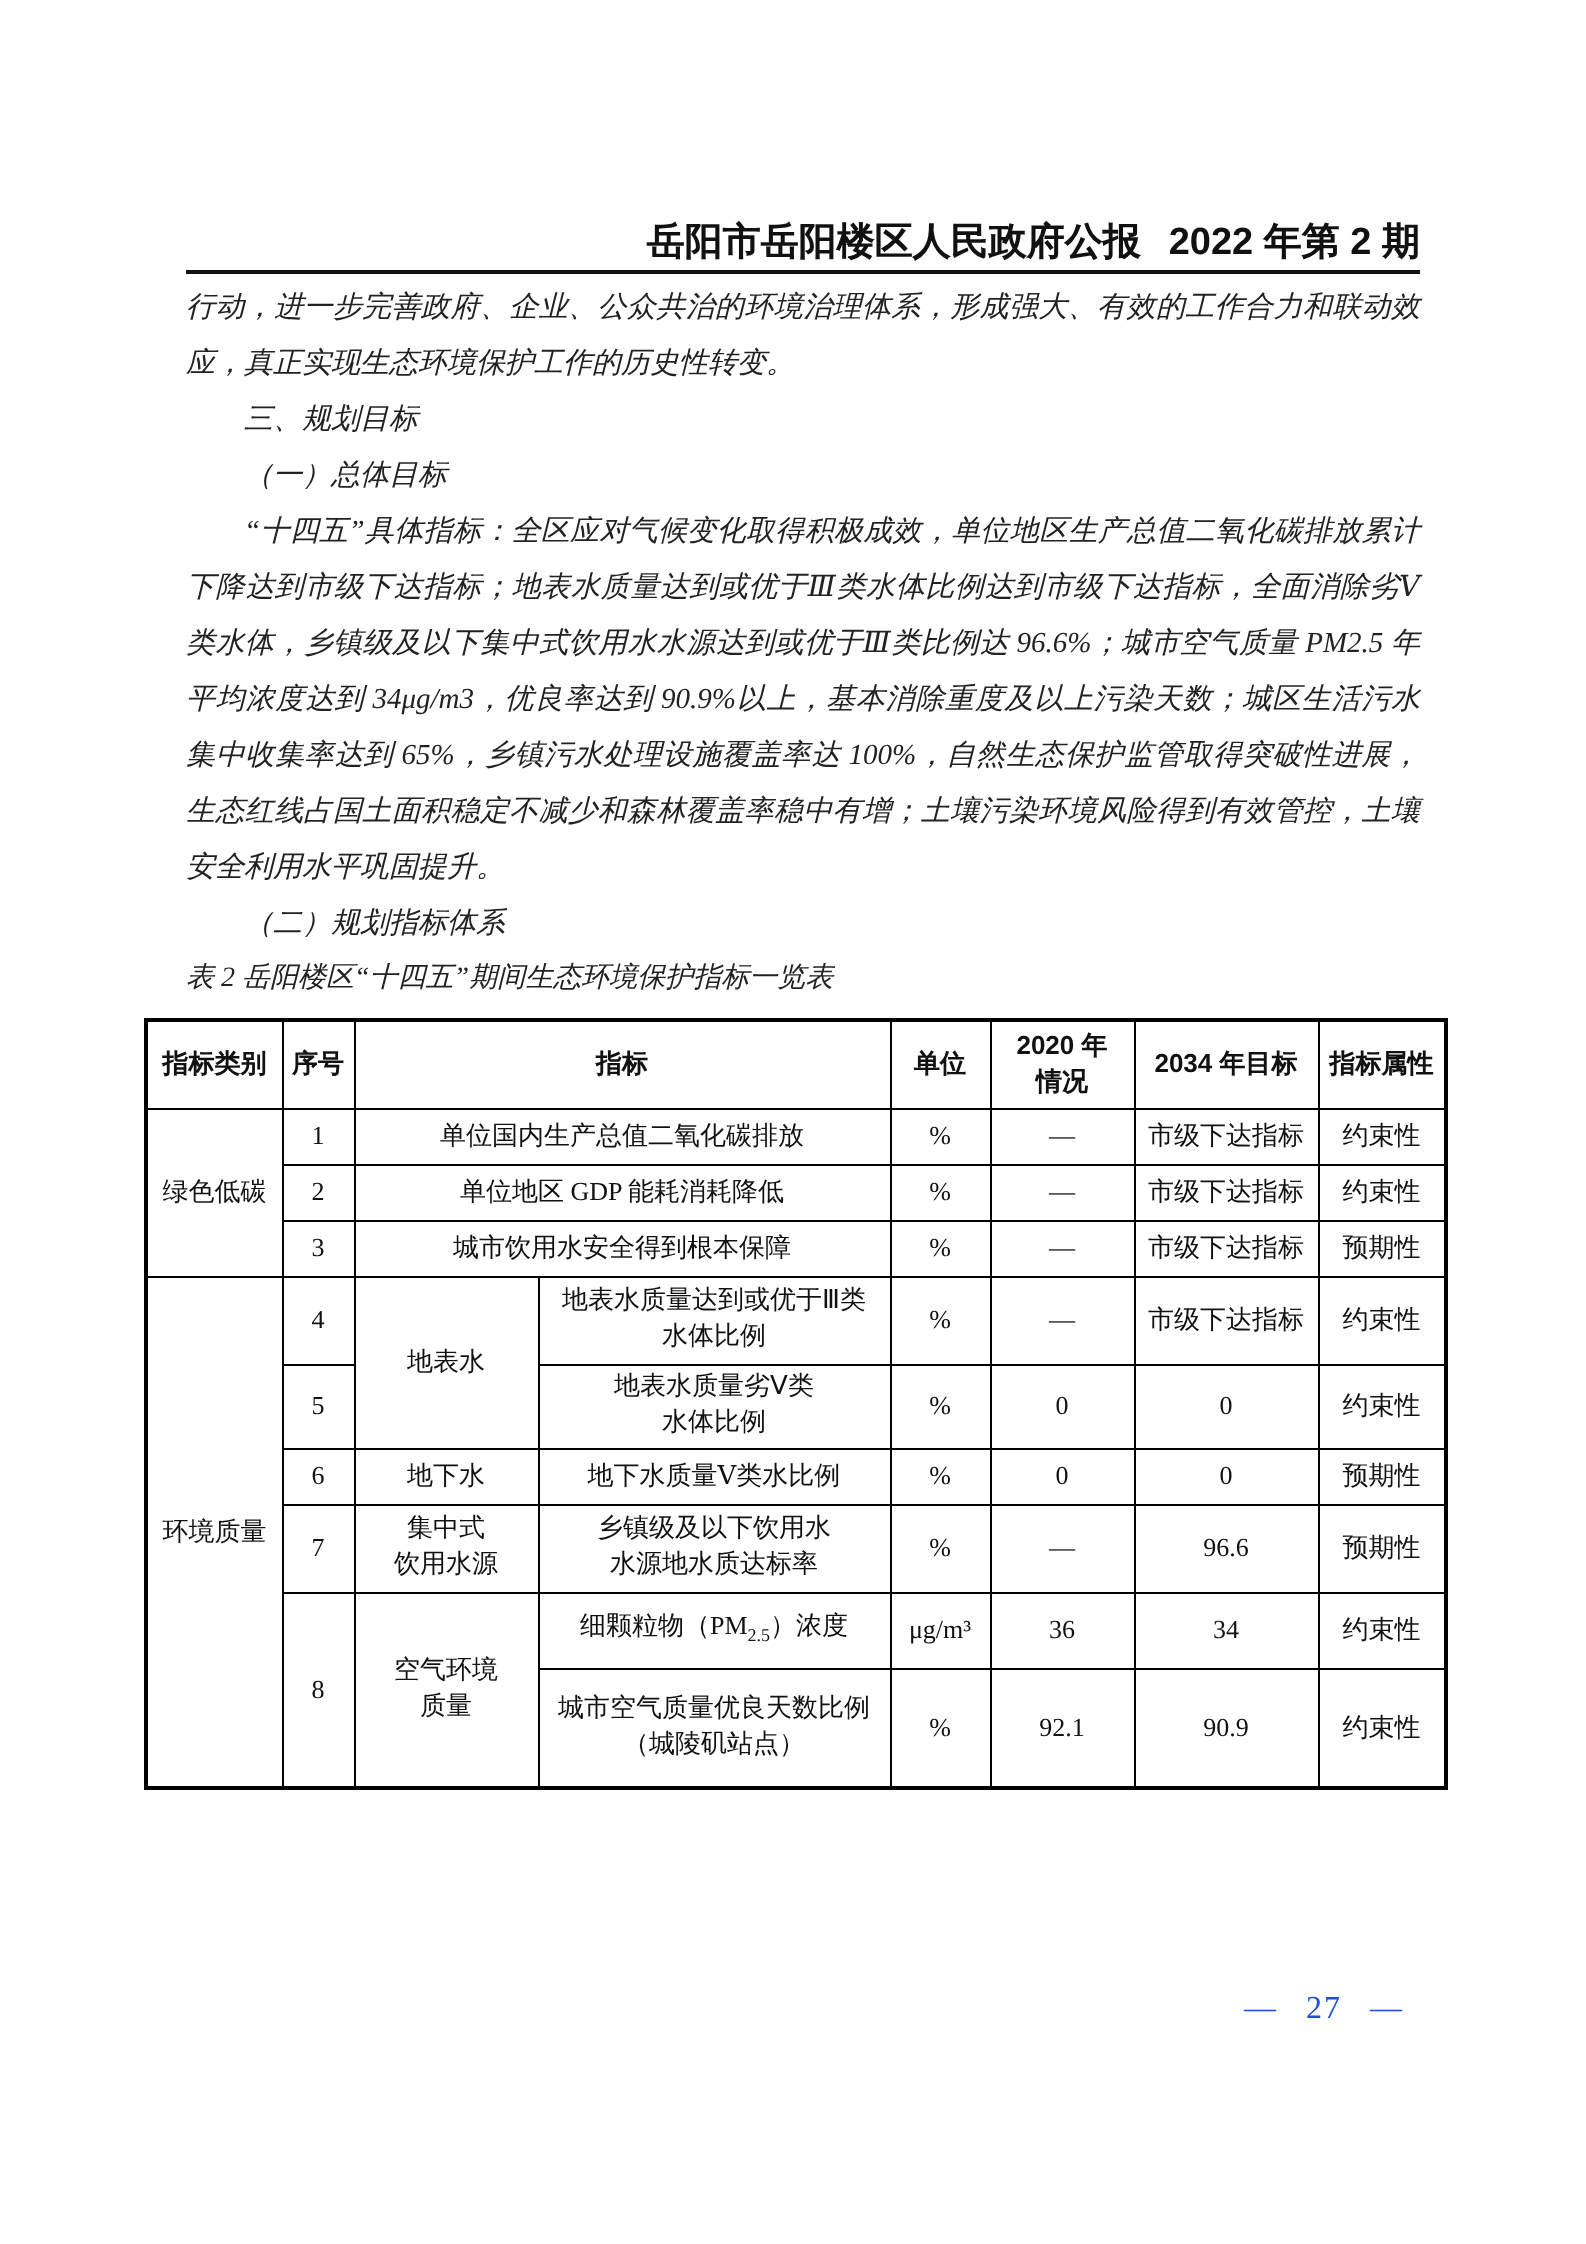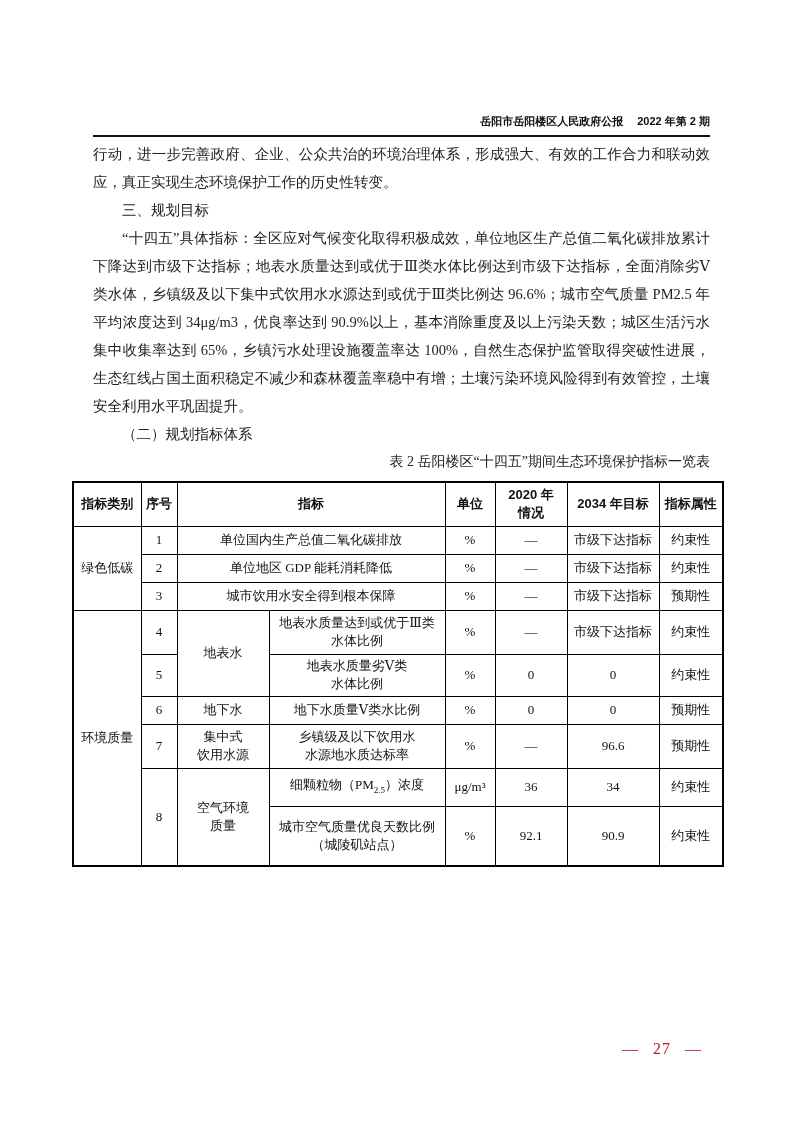--- a/index.html
+++ b/index.html
@@ -11,38 +11,38 @@
     background: #ffffff;
     font-family: "Liberation Serif", "DejaVu Serif", serif;
     color: #1a1a1a;
     overflow: hidden;
   }
   .page-header {
     margin: 112px 83px 0 93px;
     text-align: right;
     font-family: "Liberation Sans", "DejaVu Sans", sans-serif;
     font-weight: bold;
-    font-size: 11px;
+    font-size: 19px;
     line-height: 19px;
     padding-bottom: 4px;
     border-bottom: 2px solid #111111;
     color: #111111;
   }
   .page-header .issue { margin-left: 14px; }
   .content {
     margin: 3px 83px 0 93px;
     font-size: 14.5px;
     line-height: 28px;
     text-align: justify;
     color: #222222;
   }
-  .content p { margin: 0; }
+  .content p { margin: 0; font-style: italic; }
   .indent { text-indent: 2em; }
   .table-title {
-    text-align: right;
+    text-align: left;
     text-indent: 0;
     font-size: 14px;
   }
   table.indicator-table {
     table-layout: fixed;
     width: 650px;
     margin-left: -21px; 
     margin-top: 5px;
     border-collapse: collapse;
     border: 2px solid #000000;
@@ -54,44 +54,45 @@
     padding: 2px 3px;
     font-size: 13px;
     line-height: 18px;
     font-weight: normal;
     color: #111111;
   }
   table.indicator-table th, td.cat {
     font-family: "Liberation Sans", "DejaVu Sans", sans-serif;
     font-weight: bold;
   }
-  .pre { white-space: pre-line; }
+  .pre { white-space: pre-line; font-family: Liberation Mono, monospace; }
   td.ind sub { font-size: 9px; text-align: center; }
   .page-number {
     position: absolute;
-    top: 1040px;
+    top: 996px;
     right: 91px;
     font-size: 16px;
-    color: #b91c1c;
+    color: #1d4ed8;
     word-spacing: 9px;
     letter-spacing: 1px;
   }
 </style>
 </head>
 <body>
 
 <div class="page">
 
   <div class="page-header">
     <span>岳阳市岳阳楼区人民政府公报</span><span class="issue">2022 年第 2 期</span>
   </div>
 
   <div class="content">
     <p>行动，进一步完善政府、企业、公众共治的环境治理体系，形成强大、有效的工作合力和联动效应，真正实现生态环境保护工作的历史性转变。</p>
     <p class="indent">三、规划目标</p>
+    <p class="indent">（一）总体目标</p>
     <p class="indent">“十四五”具体指标：全区应对气候变化取得积极成效，单位地区生产总值二氧化碳排放累计下降达到市级下达指标；地表水质量达到或优于Ⅲ类水体比例达到市级下达指标，全面消除劣Ⅴ类水体，乡镇级及以下集中式饮用水水源达到或优于Ⅲ类比例达 96.6%；城市空气质量 PM2.5 年平均浓度达到 34μg/m3，优良率达到 90.9%以上，基本消除重度及以上污染天数；城区生活污水集中收集率达到 65%，乡镇污水处理设施覆盖率达 100%，自然生态保护监管取得突破性进展，生态红线占国土面积稳定不减少和森林覆盖率稳中有增；土壤污染环境风险得到有效管控，土壤安全利用水平巩固提升。</p>
     <p class="indent">（二）规划指标体系</p>
     <p class="table-title">表 2 岳阳楼区“十四五”期间生态环境保护指标一览表</p>
 
     <table class="indicator-table">
       <colgroup>
         <col style="width:68px">
           <col style="width:36px">
           <col style="width:92px">
           <col style="width:176px">

